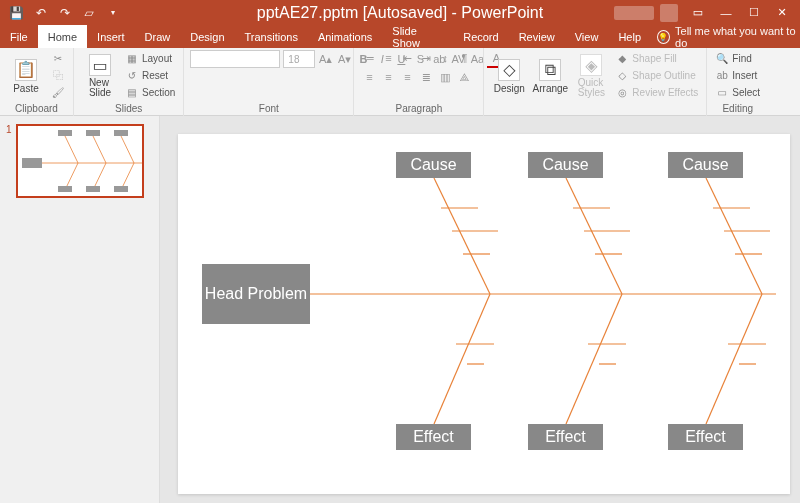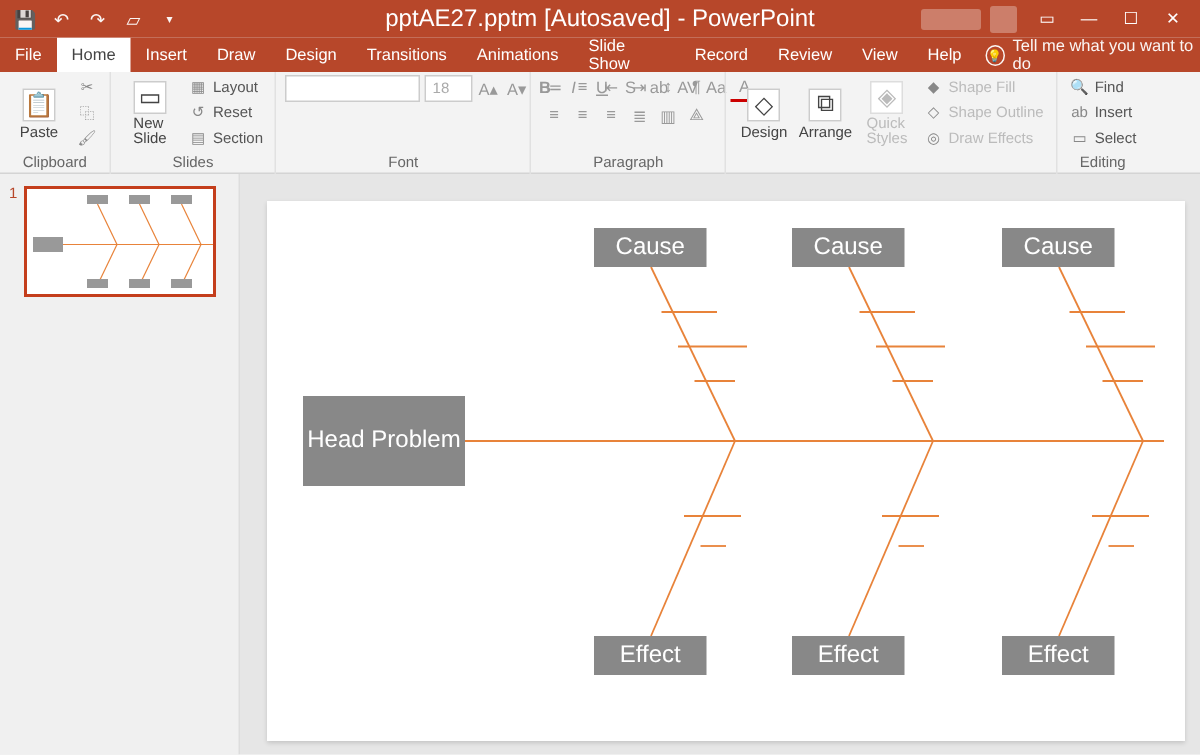--- a/index.html
+++ b/index.html
@@ -207,21 +207,21 @@
         <div class="sm">
             <span class="i">◆</span>
             <span>Shape Fill</span>
           </div>
         <div class="sm">
             <span class="i">◇</span>
             <span>Shape Outline</span>
           </div>
         <div class="sm">
             <span class="i">◎</span>
-            <span>Draw Effects</span>
+            <span>Review Effects</span>
           </div>
       </div>
     </div>
   </div>
 
   <div class="group" style="border-right:none">
     <div class="group-body">
       <div class="smallrow">
         <div class="sm">
             <span class="i">🔍</span>

